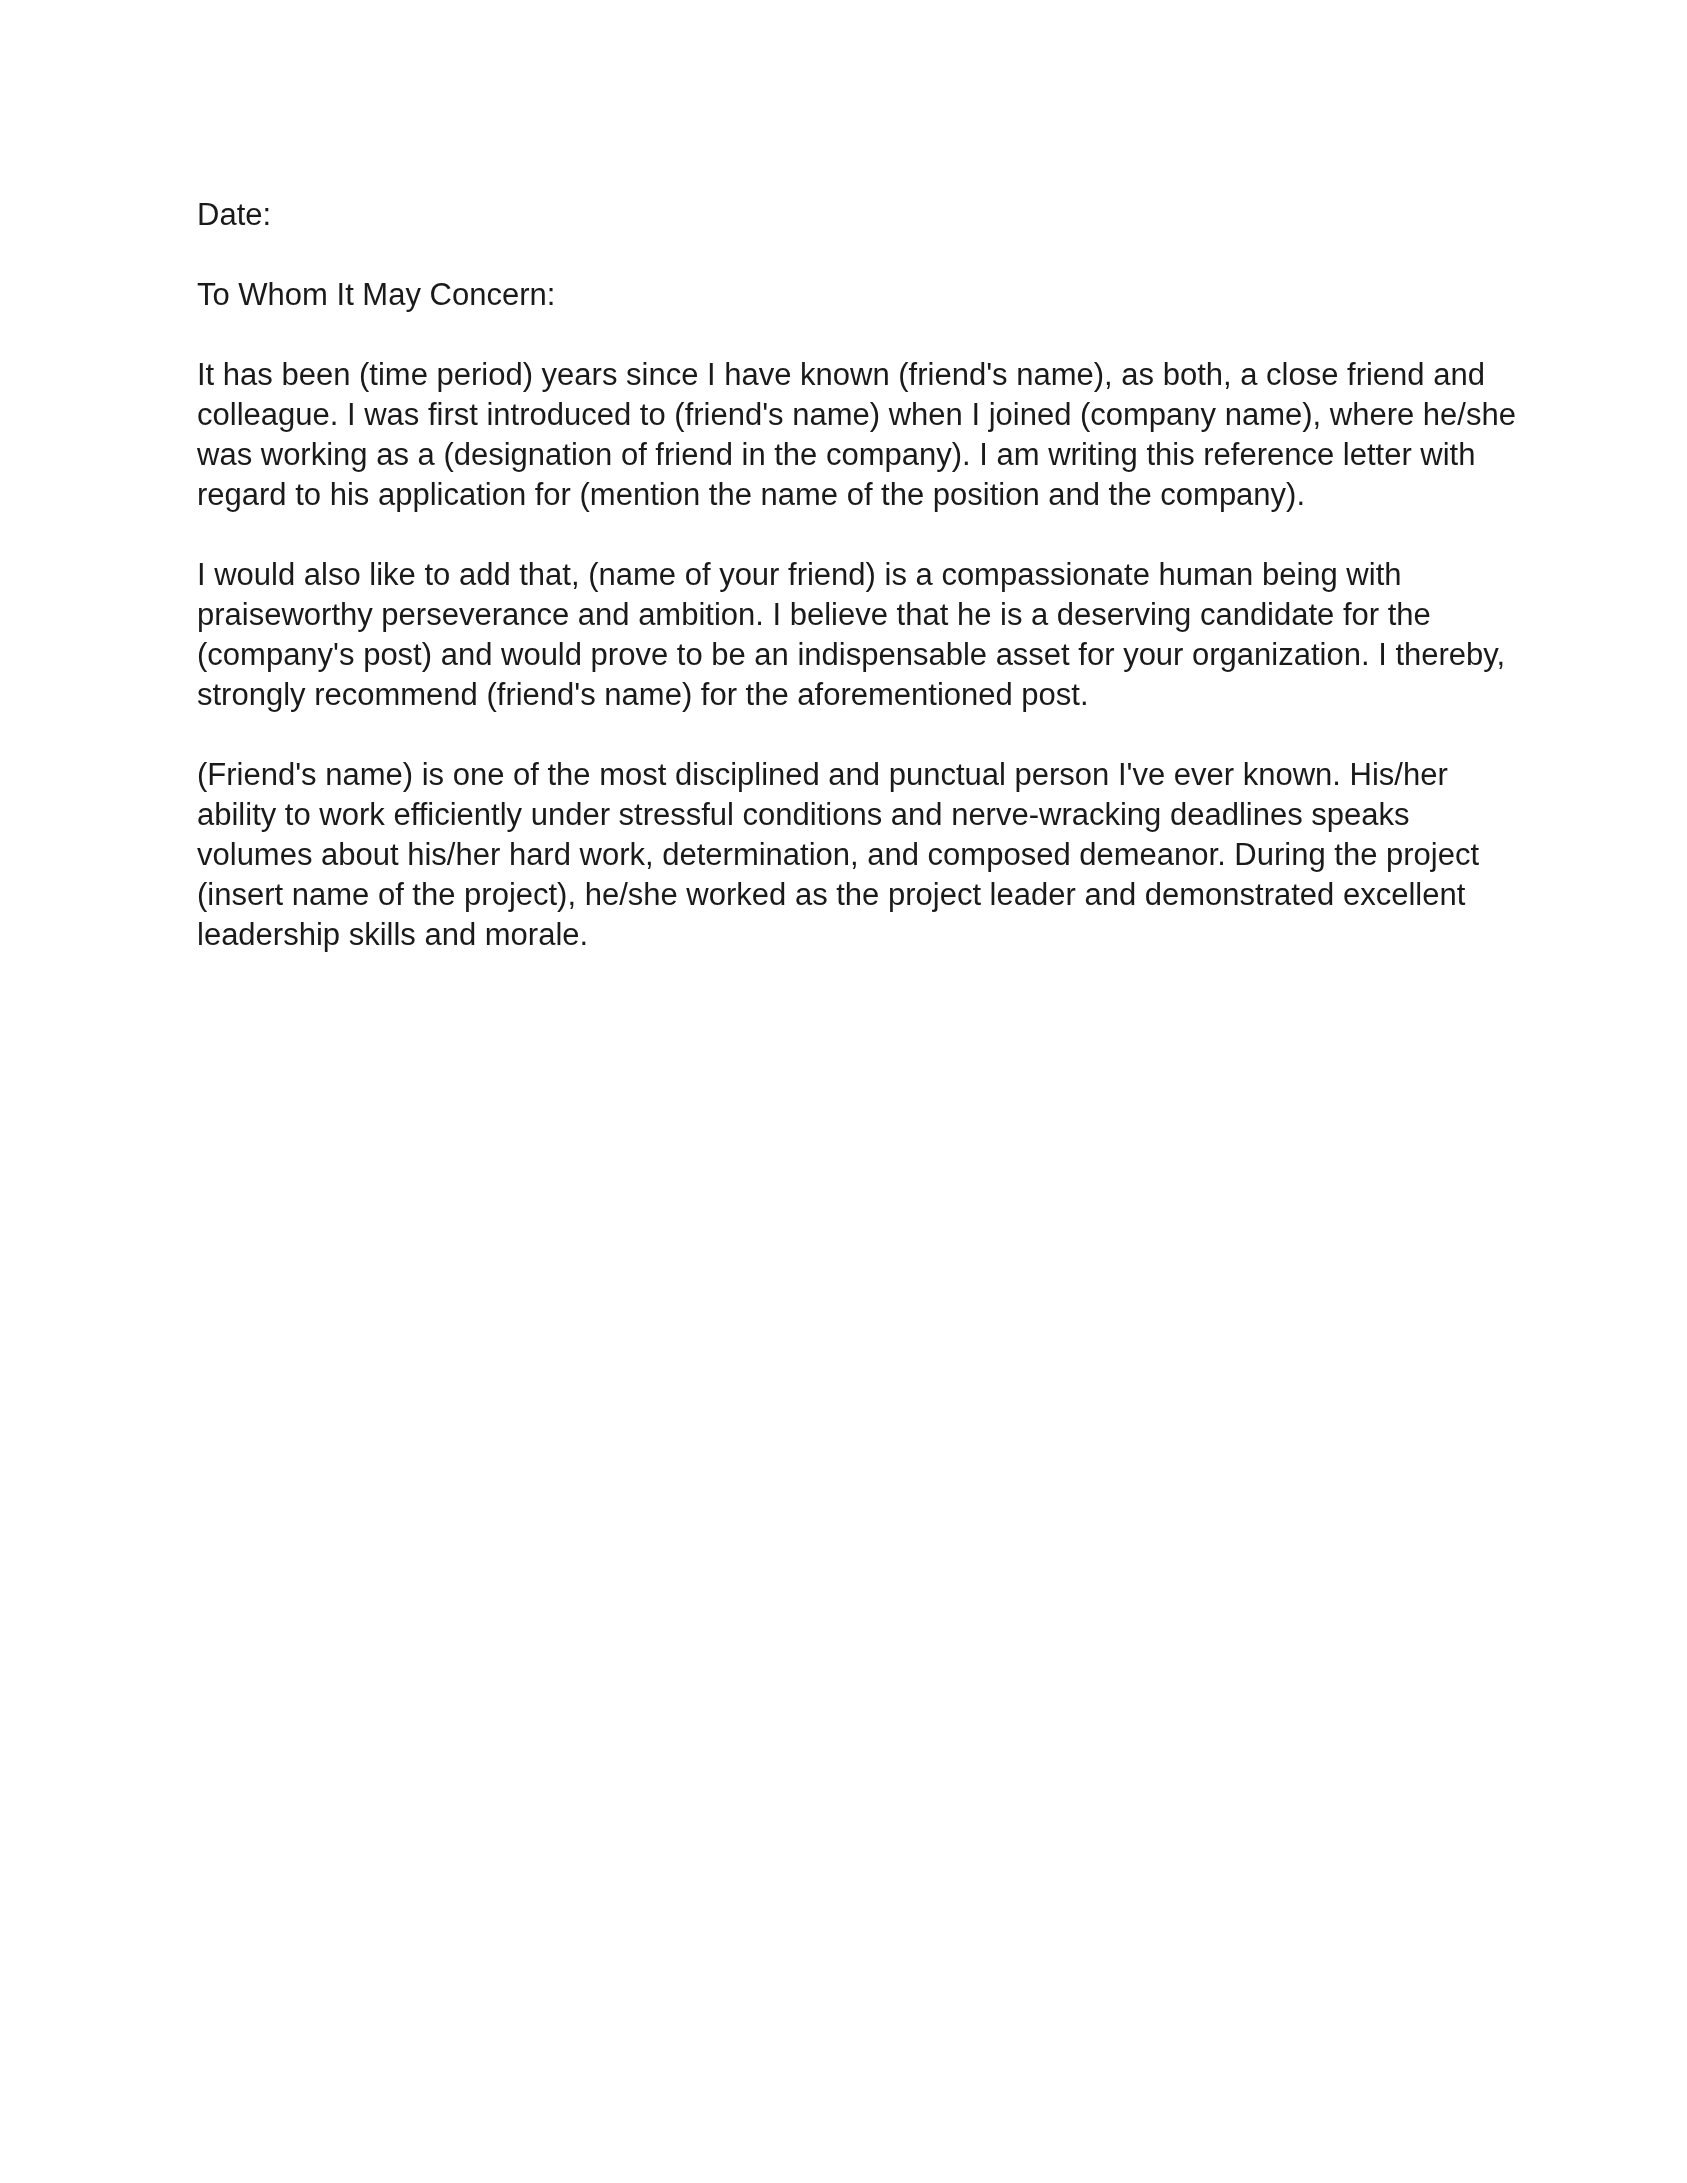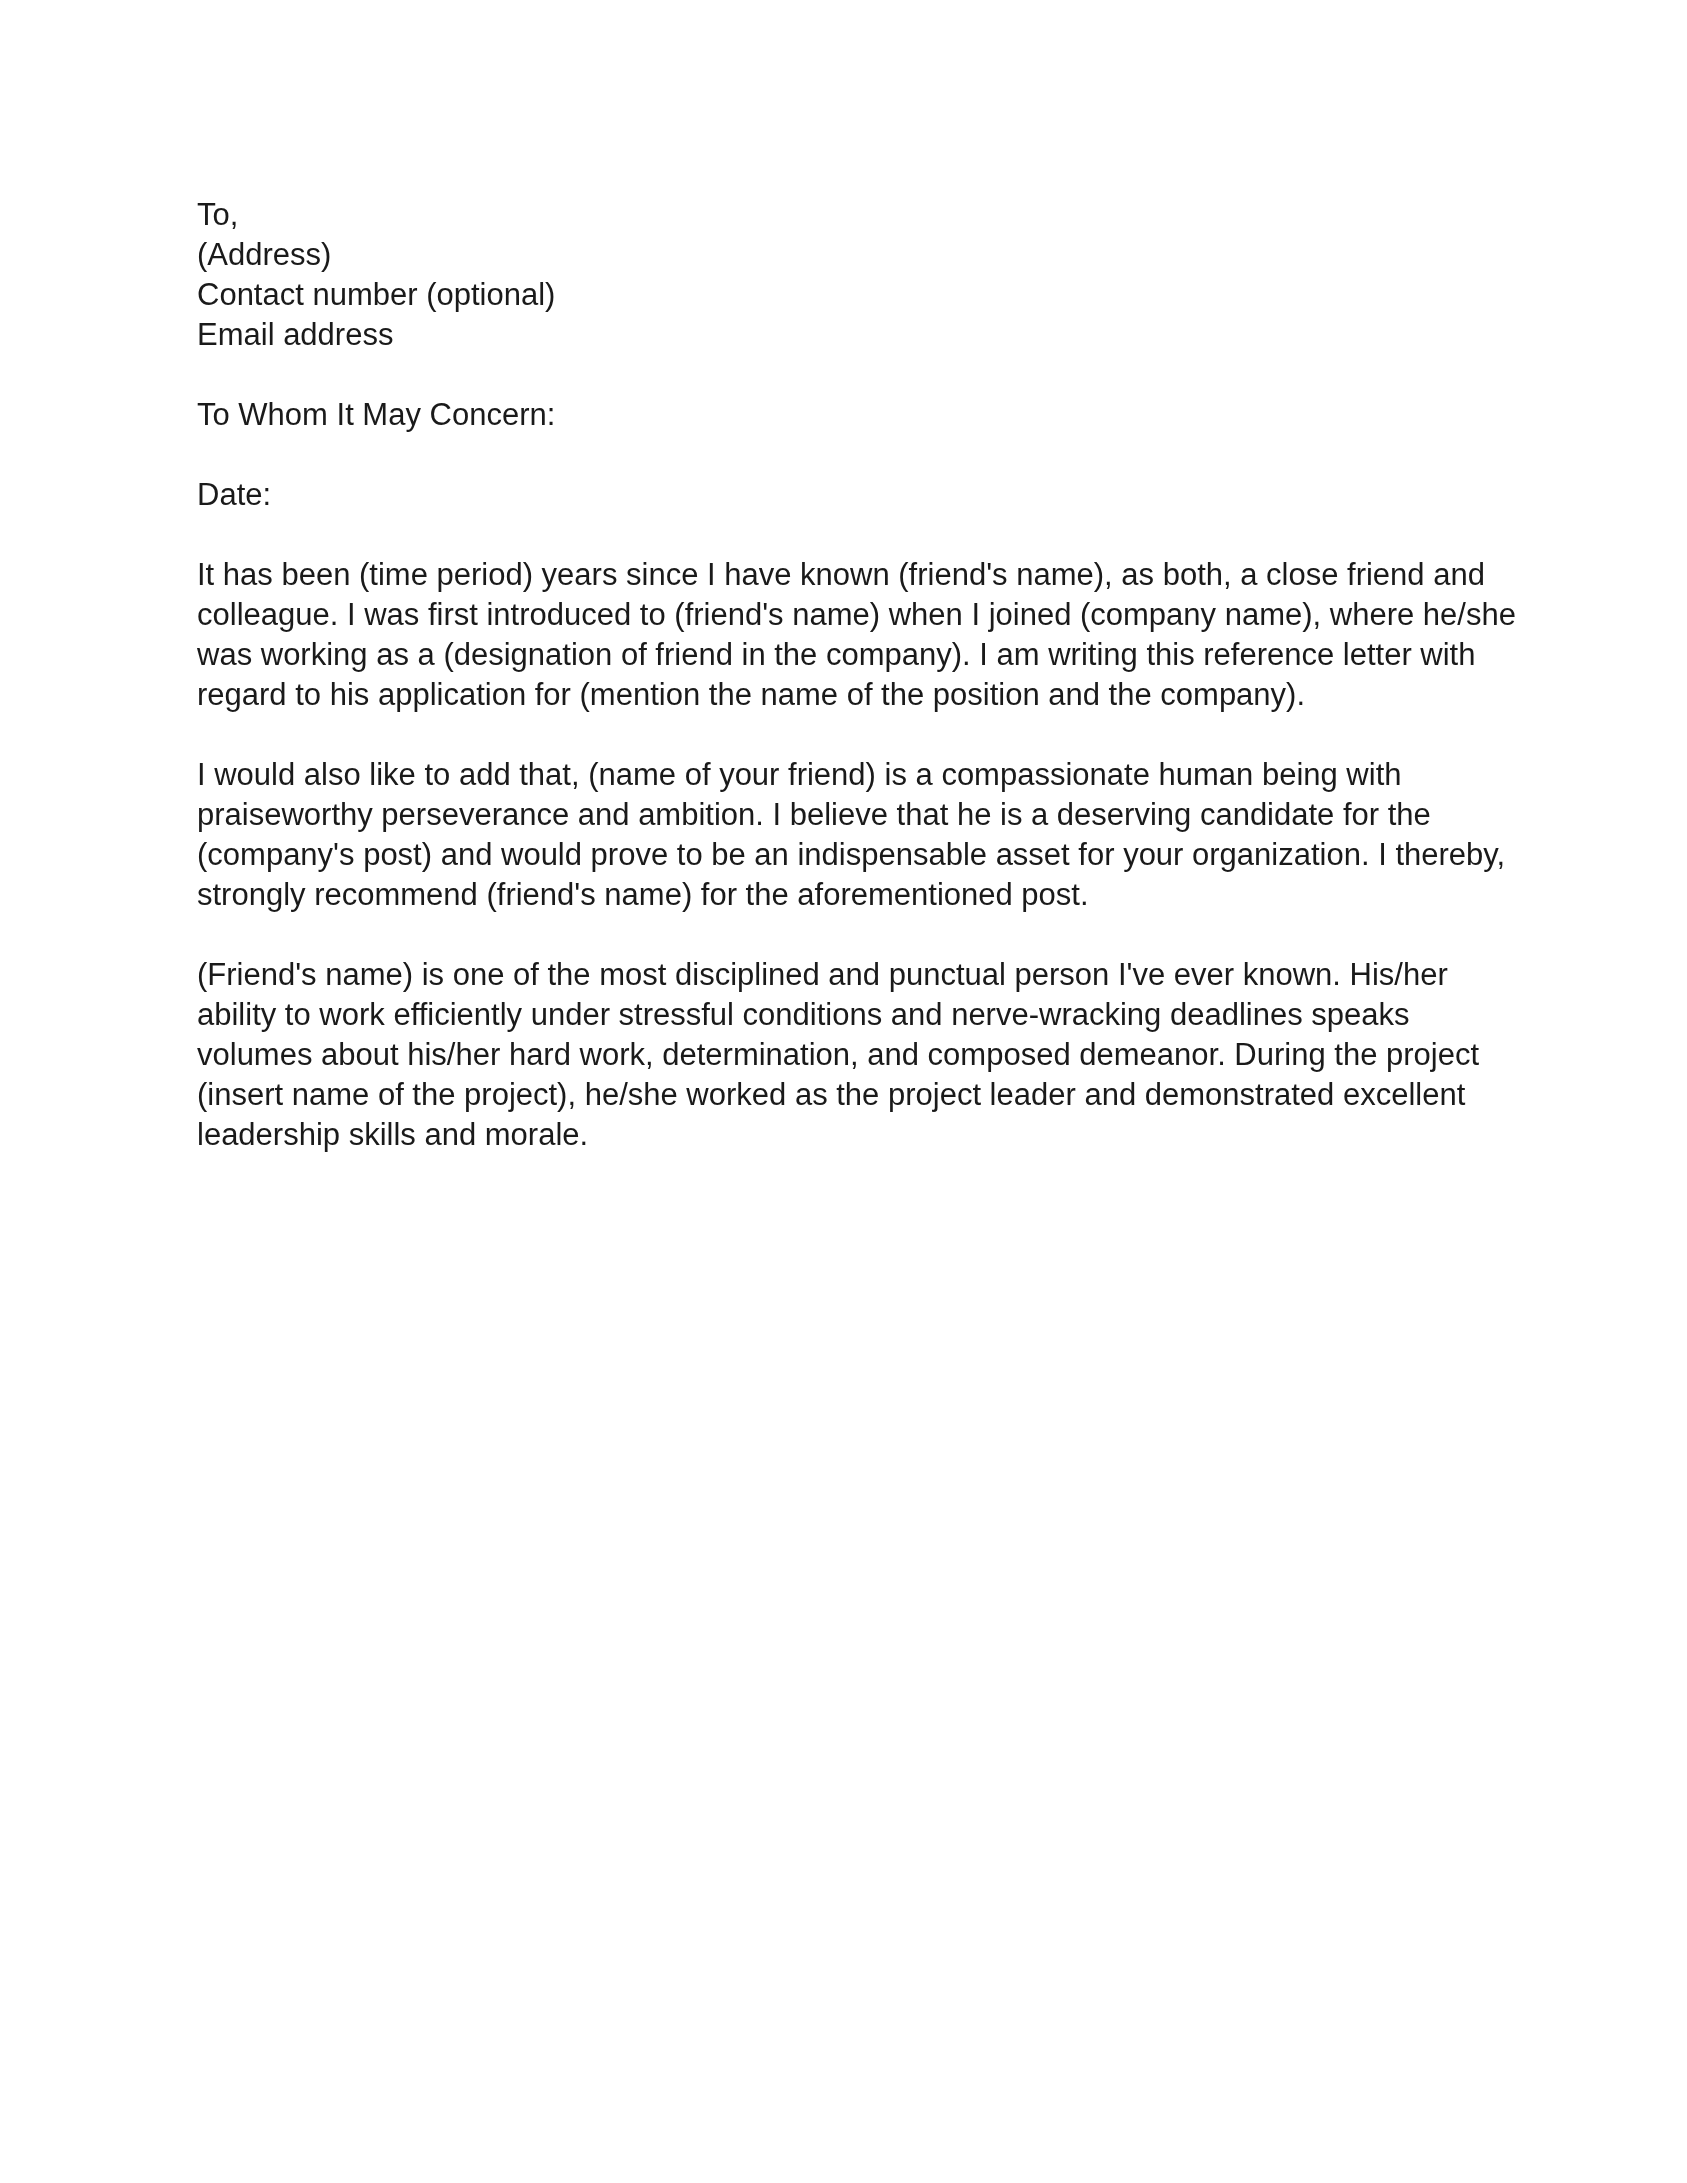--- a/index.html
+++ b/index.html
@@ -31,26 +31,22 @@
   }
   .block:last-child {
     margin-bottom: 0;
   }
 </style>
 </head>
 <body>
 
 <div class="page">
   <div class="letter">
-    <div class="block">To,
-(Address)
-Contact number (optional)
-Email address</div>
+    <div class="block">Date:</div>
     <div class="block">To Whom It May Concern:</div>
-    <div class="block">Date:</div>
     <div class="block">It has been (time period) years since I have known (friend's name), as both, a close friend and
 colleague. I was first introduced to (friend's name) when I joined (company name), where he/she
 was working as a (designation of friend in the company). I am writing this reference letter with
 regard to his application for (mention the name of the position and the company).</div>
     <div class="block">I would also like to add that, (name of your friend) is a compassionate human being with
 praiseworthy perseverance and ambition. I believe that he is a deserving candidate for the
 (company's post) and would prove to be an indispensable asset for your organization. I thereby,
 strongly recommend (friend's name) for the aforementioned post.</div>
     <div class="block">(Friend's name) is one of the most disciplined and punctual person I've ever known. His/her
 ability to work efficiently under stressful conditions and nerve-wracking deadlines speaks

